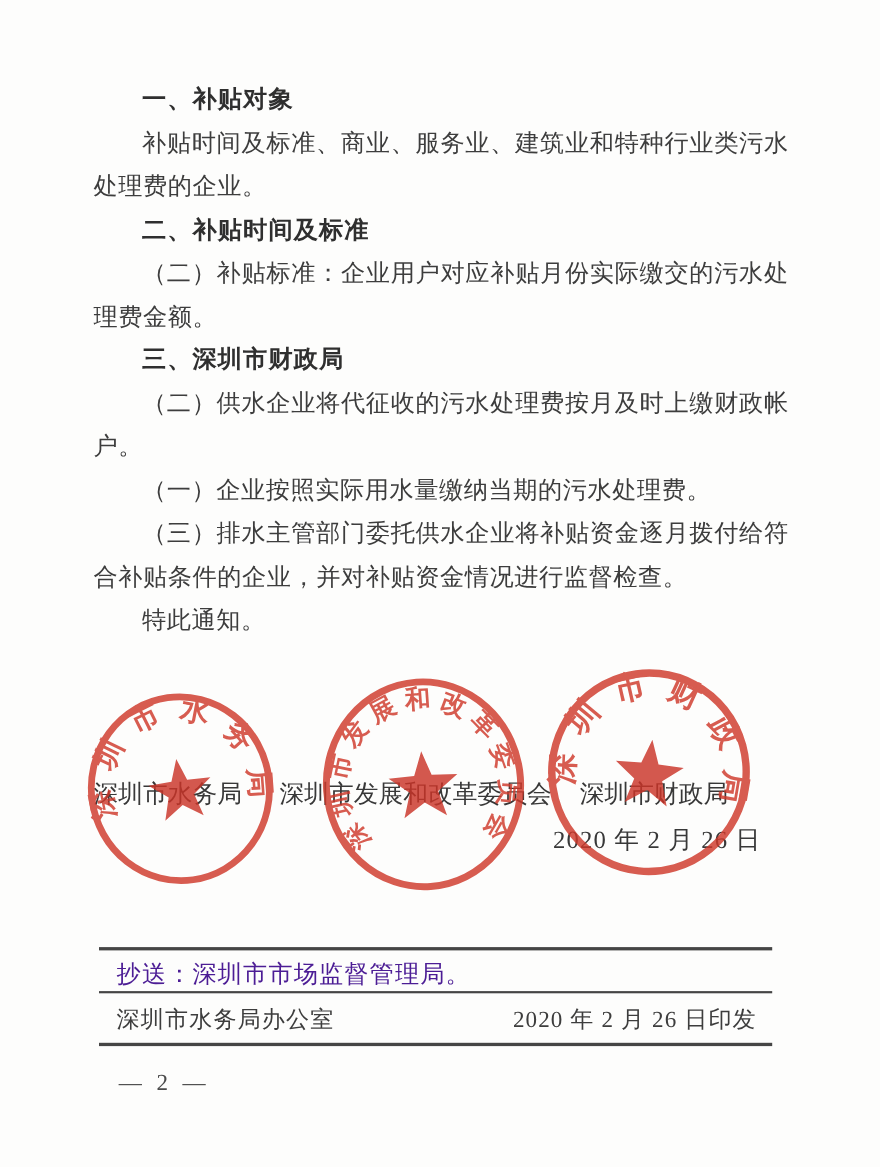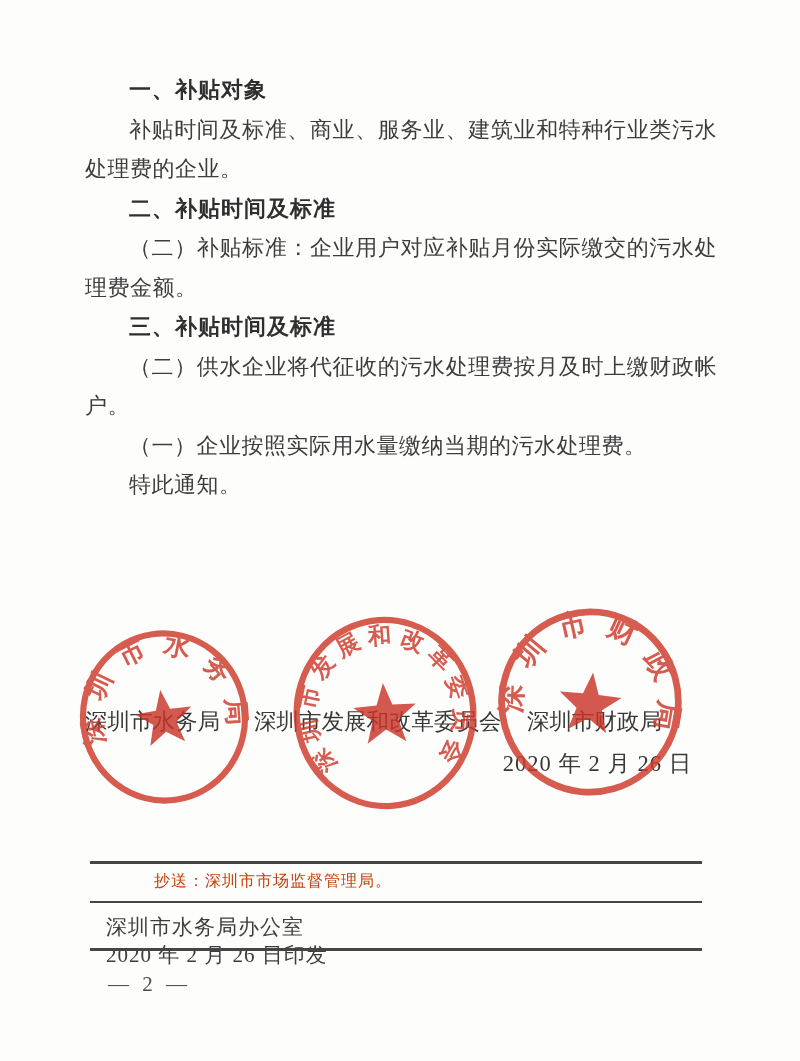--- a/index.html
+++ b/index.html
@@ -91,36 +91,34 @@
     width: 612px;
     background: #454545;
   }
   .rule-1 { top: 861px; height: 3px; }
   .rule-2 { top: 901px; height: 2px; }
   .rule-3 { top: 948px; height: 3px; }
   .cc-line {
     position: absolute;
     left: 106px;
     top: 871px;
-    font-size: 16px;
-    color: #c2410c;
+    font-size: 22px;
+    color: #4c1d95;
     letter-spacing: 1px;
-    margin-left: 48px;
   }
   .imprint-row {
     position: absolute;
     left: 106px;
     top: 913px;
     width: 582px;
     display: flex;
     justify-content: space-between;
     font-size: 21px;
     color: #3d3d3d;
     letter-spacing: 1px;
-    flex-direction: column;
   }
   .page-number {
     position: absolute;
     left: 108px;
     top: 972px;
     font-size: 21px;
     color: #4a4a4a;
     letter-spacing: 4px;
   }
 </style>
@@ -129,23 +127,24 @@
 
 <div class="page">
 
   <div class="body-text">
     <div class="sec-heading">一、补贴对象</div>
     <p>补贴时间及标准、商业、服务业、建筑业和特种行业类污水处理费的企业。</p>
 
     <div class="sec-heading">二、补贴时间及标准</div>
     <p>（二）补贴标准：企业用户对应补贴月份实际缴交的污水处理费金额。</p>
 
-    <div class="sec-heading">三、补贴时间及标准</div>
+    <div class="sec-heading">三、深圳市财政局</div>
     <p>（二）供水企业将代征收的污水处理费按月及时上缴财政帐户。</p>
     <p>（一）企业按照实际用水量缴纳当期的污水处理费。</p>
+    <p>（三）排水主管部门委托供水企业将补贴资金逐月拨付给符合补贴条件的企业，并对补贴资金情况进行监督检查。</p>
 
     <p class="closing">特此通知。</p>
   </div>
 
   <div class="sig-names">
     <span class="sig-agency-1">深圳市水务局</span>
     <span class="sig-agency-2">深圳市发展和改革委员会</span>
     <span class="sig-agency-3">深圳市财政局</span>
   </div>
   <div class="sig-date">2020 年 2 月 26 日</div>

